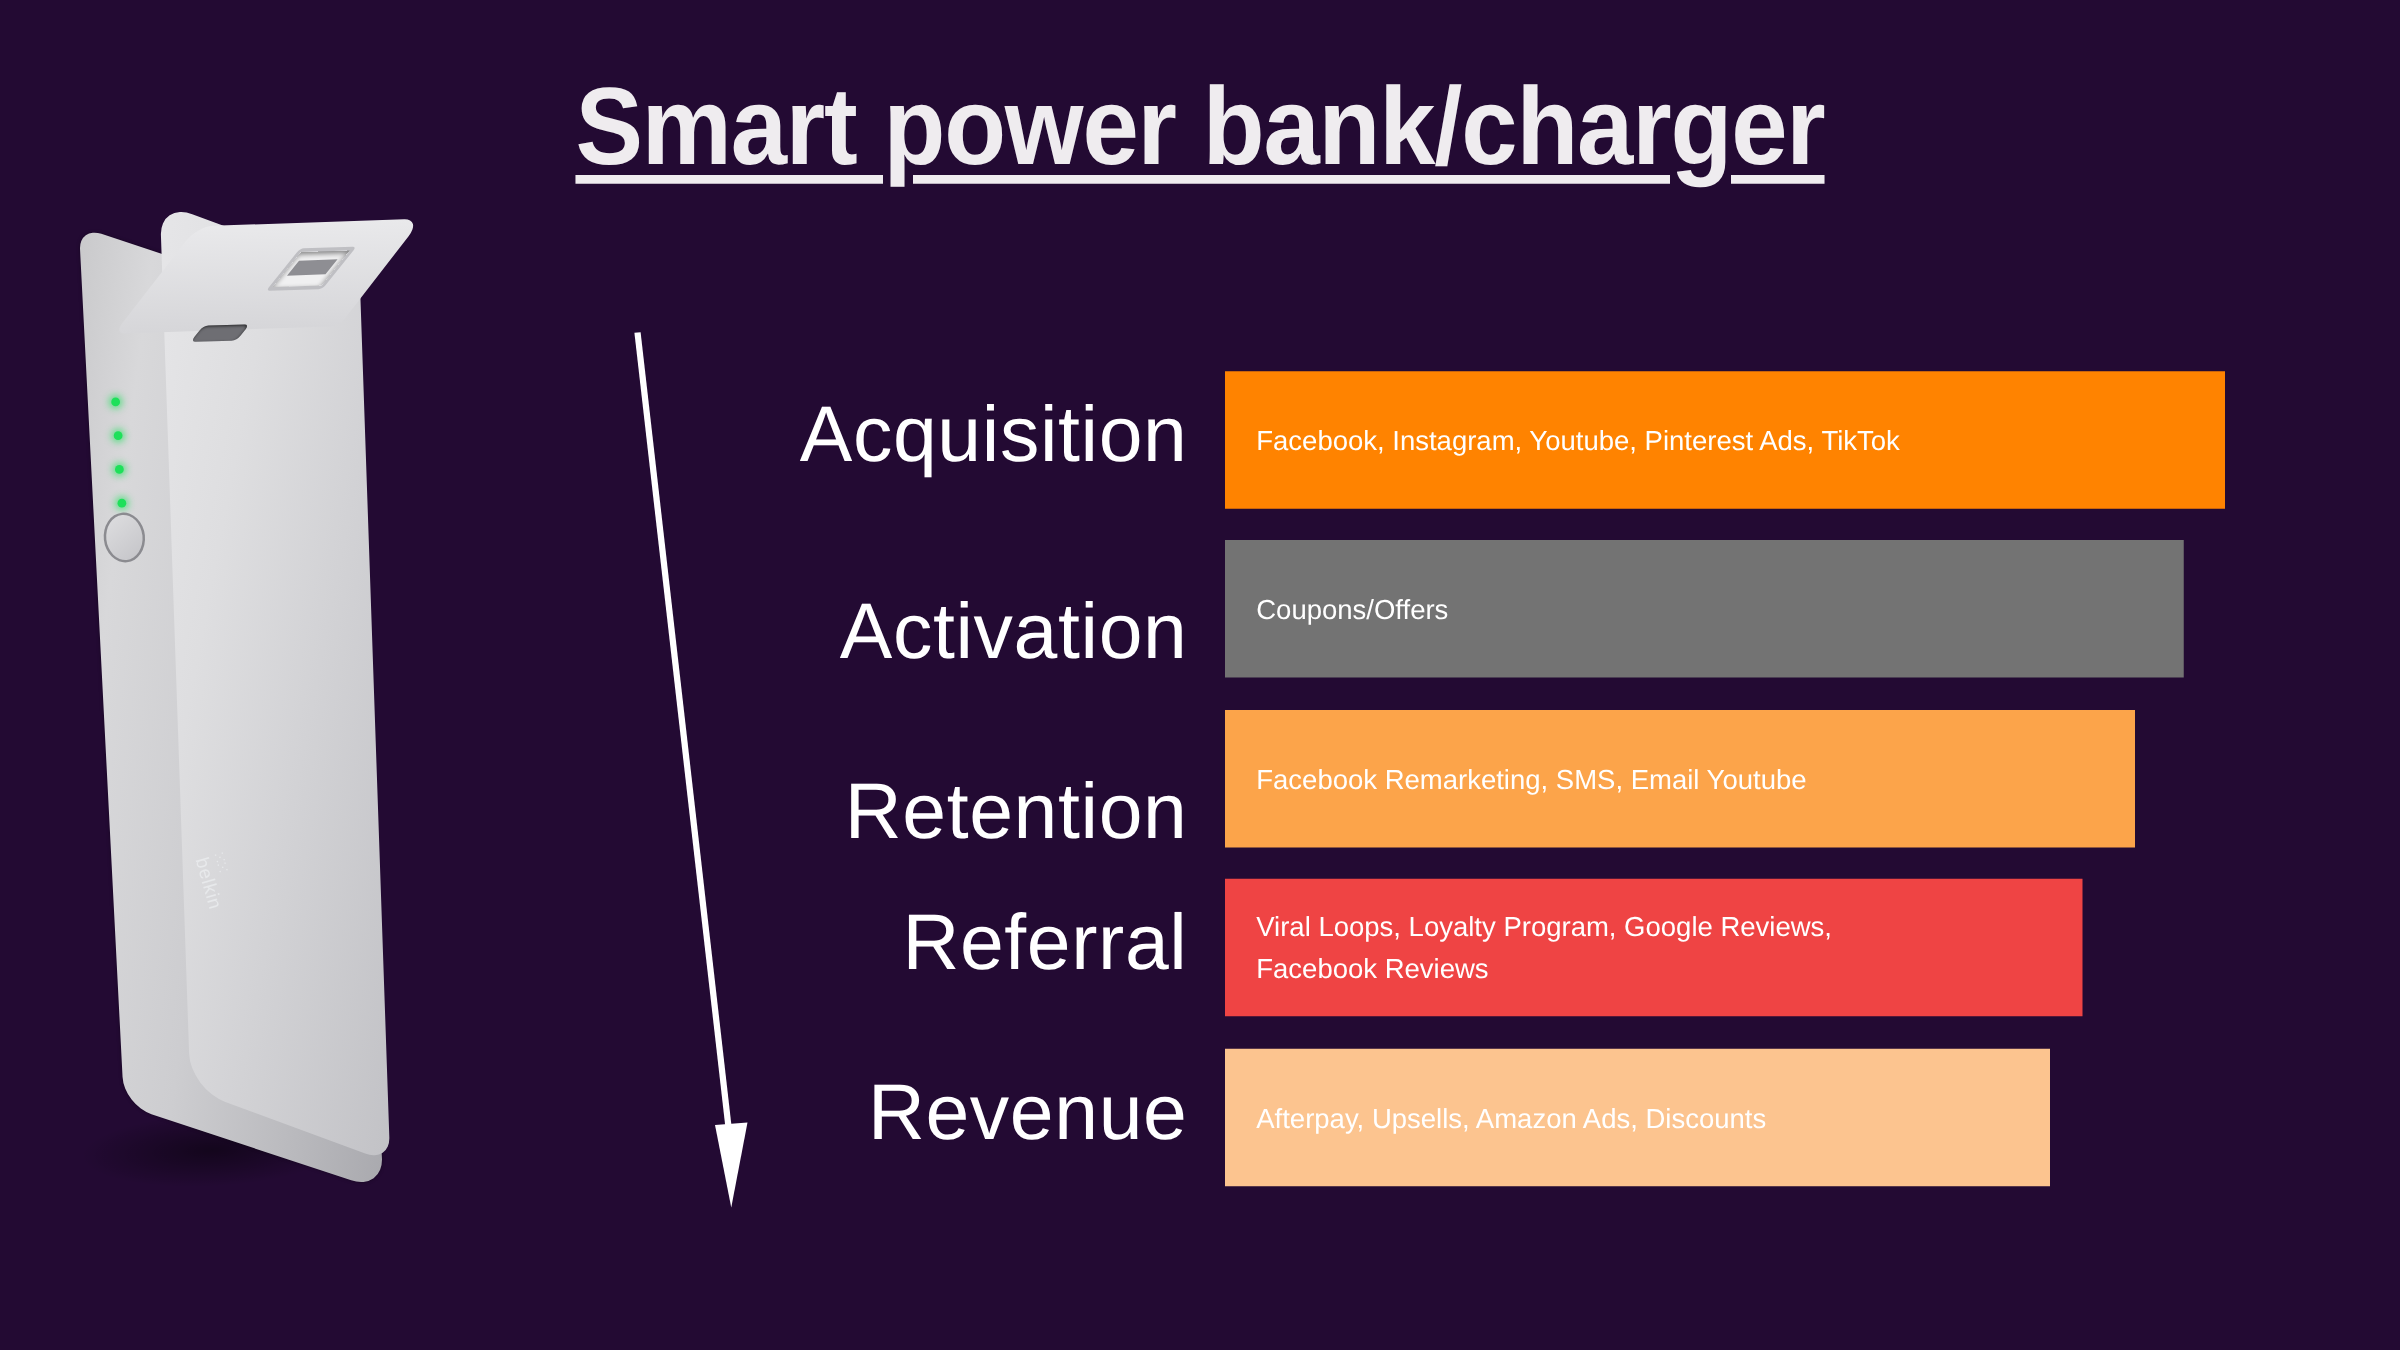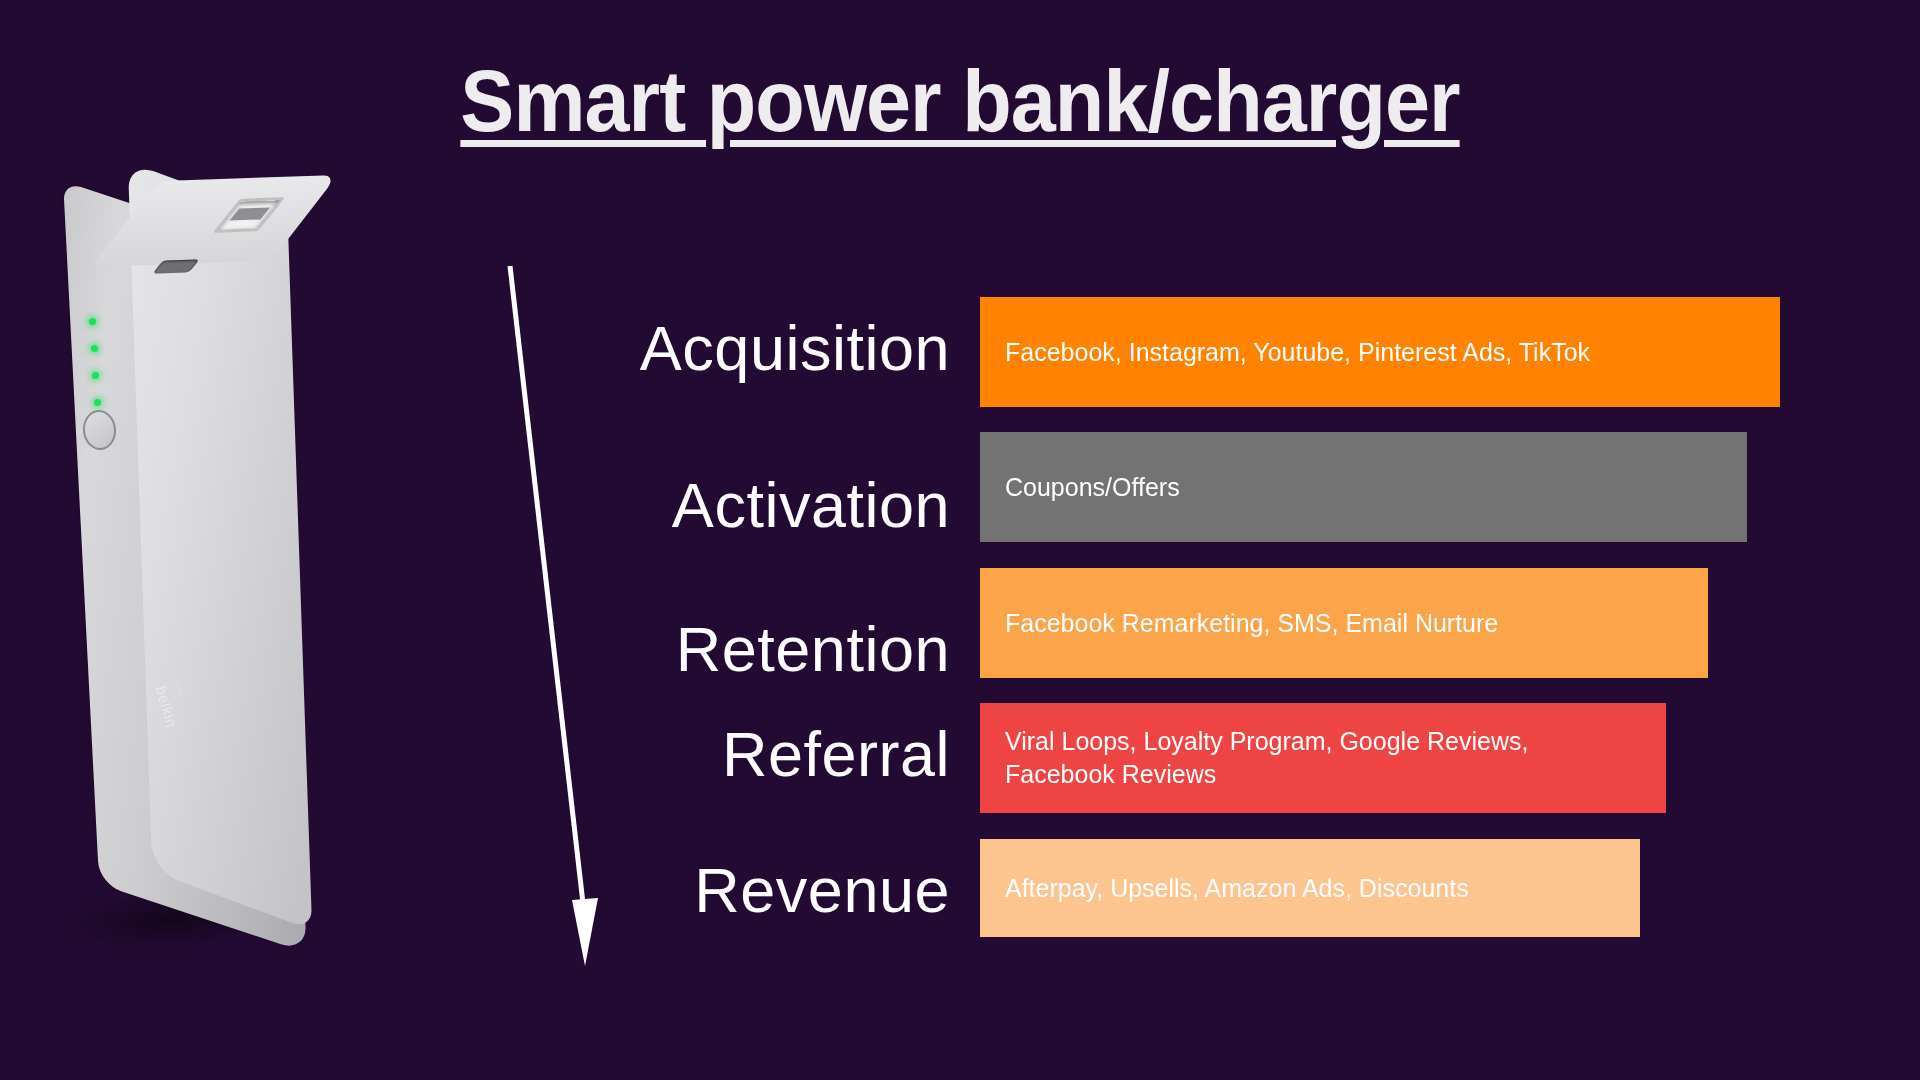--- a/index.html
+++ b/index.html
@@ -148,21 +148,21 @@
     white-space:nowrap;
   }
   .bar {
     position:absolute;
     left:980px;
     display:flex;
     align-items:center;
   }
   .bar-text {
     color:#ffffff;
-    font-size:25px;
+    font-size:22px;
     font-weight:400;
     line-height:33px;
     padding-left:25px;
     padding-right:14px;
     white-space:pre-line;
   }
 </style>
 </head>
 <body>
 
@@ -206,31 +206,31 @@
       </div>
       <div class="row">
         <div class="stage-label" style="top: 469px;">Activation</div>
         <div class="bar" style="top: 432px; width: 767px; height: 110px; background: #737373;">
           <div class="bar-text">Coupons/Offers</div>
         </div>
       </div>
       <div class="row">
         <div class="stage-label" style="top: 565px; margin-top: 48px;">Retention</div>
         <div class="bar" style="top: 568px; width: 728px; height: 110px; background: rgb(252, 164, 74);">
-          <div class="bar-text">Facebook Remarketing, SMS, Email Nurture</div>
+          <div class="bar-text">Facebook Remarketing, SMS, Email Youtube</div>
         </div>
       </div>
       <div class="row">
         <div class="stage-label" style="top: 718px;">Referral</div>
         <div class="bar" style="top: 703px; width: 686px; height: 110px; background: #ef4444;">
           <div class="bar-text">Viral Loops, Loyalty Program, Google Reviews,
 Facebook Reviews</div>
         </div>
       </div>
       <div class="row">
         <div class="stage-label" style="top: 854px;">Revenue</div>
-        <div class="bar" style="top: 839px; width: 660px; height: 98px; background: rgb(252, 196, 143); text-align: center;">
+        <div class="bar" style="top: 839px; width: 660px; height: 110px; background: rgb(252, 196, 143); text-align: center;">
           <div class="bar-text">Afterpay, Upsells, Amazon Ads, Discounts</div>
         </div>
       </div>
     </div>
 
 </div>
 
 </body></html>

